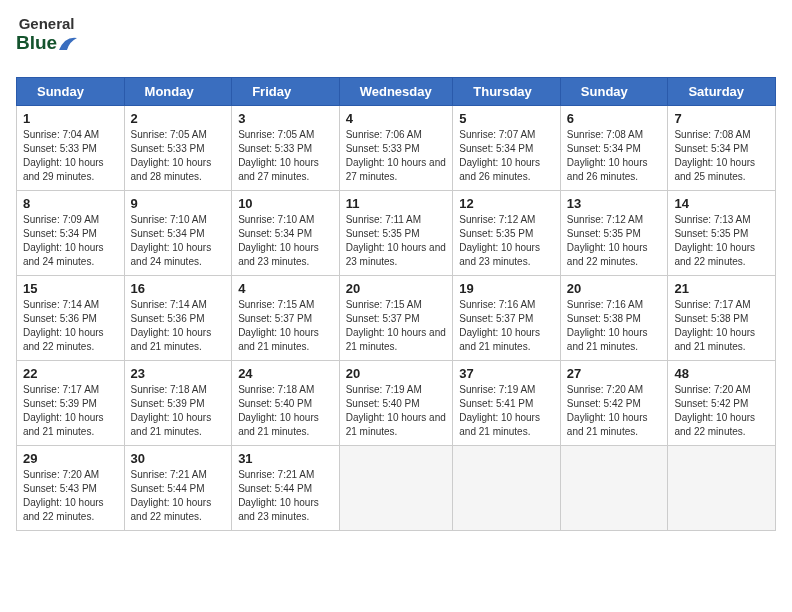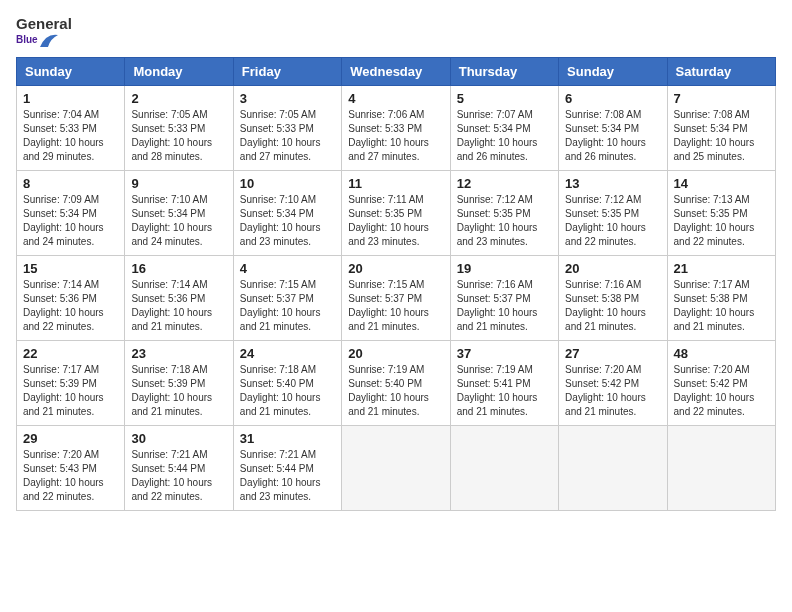--- a/index.html
+++ b/index.html
@@ -7,21 +7,21 @@
       font-family: Arial, sans-serif;
       background: #fff;
       width: 792px;
       min-height: 612px;
       padding: 16px;
     }
     .header-area {
       display: flex;
       justify-content: space-between;
       align-items: flex-end;
-      margin-bottom: 10px;
+      margin-bottom: 24px;
     }
     .logo {
       display: flex;
       align-items: center;
       gap: 4px;
     }
     .title-area {
       text-align: right;
     }
     .month-title {
@@ -35,21 +35,21 @@
     }
     .calendar {
       width: 100%;
       border-collapse: collapse;
       font-size: 11px;
     }
     .calendar th {
       background: #3a6ebf;
       color: #fff;
       text-align: left;
-      padding: 6px 8px;
+      padding: 6px 20px;
       font-size: 13px;
       font-weight: bold;
       border: 1px solid #2a5aab;
     }
     .calendar td {
       border: 1px solid #ccc;
       vertical-align: top;
       padding: 5px 6px;
       width: 107px;
       height: 85px;
@@ -72,21 +72,21 @@
     }
   </style>
 </head>
 <body>
 
 <div class="header-area">
   <div class="logo">
   <div style="text-align:center; line-height:1.1;">
     <div style="font-size:15px; font-weight:bold; color:#333;">General</div>
     <div style="display:flex; align-items:center; gap:2px;">
-      <span style="font-size:10px; font-weight:bold; color:#4c1d95;">Blue</span>
+      <span style="font-size:19px; font-weight:bold; color:#14532d;">Blue</span>
       <svg width="18" height="14" viewBox="0 0 18 14">
         <path d="M0,14 Q6,0 18,2 Q10,6 8,14 Z" fill="#3a6ebf"></path>
       </svg>
     </div>
   </div>
 </div>
   <div class="title-area">
     <div class="month-title"></div>
     <div class="location-title"></div>
   </div>

